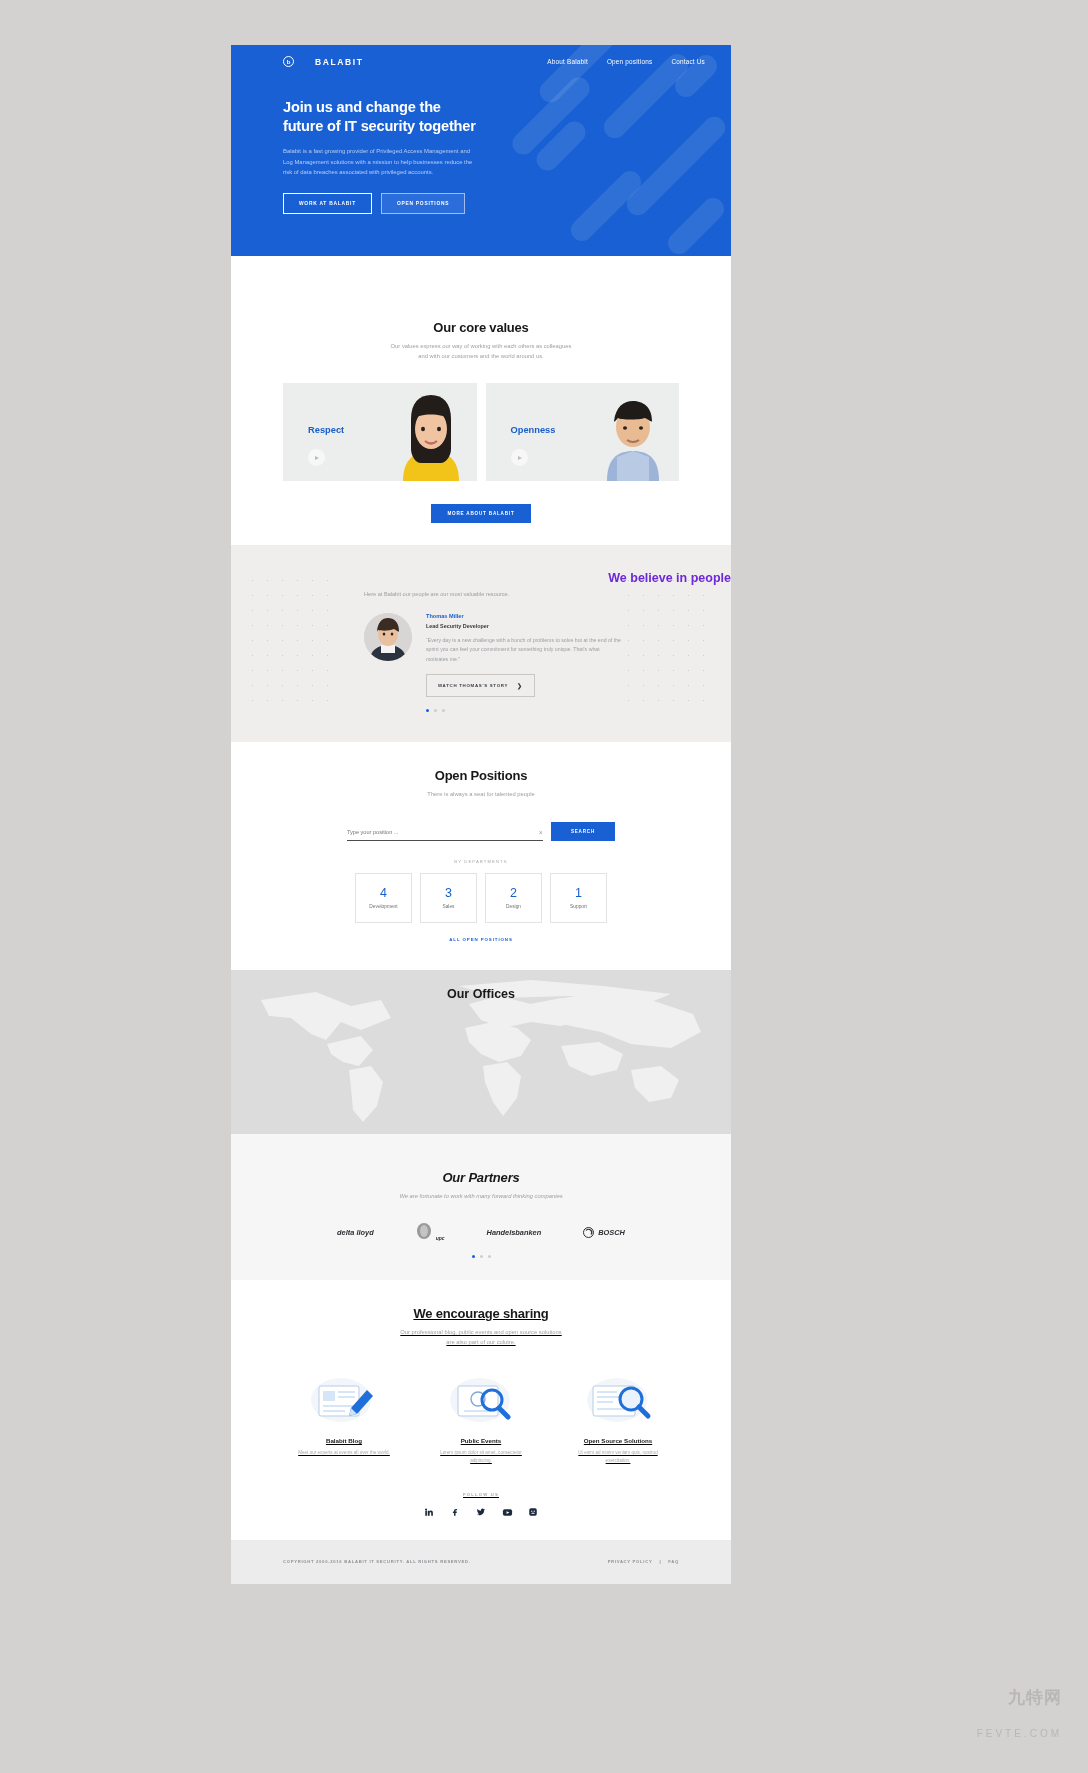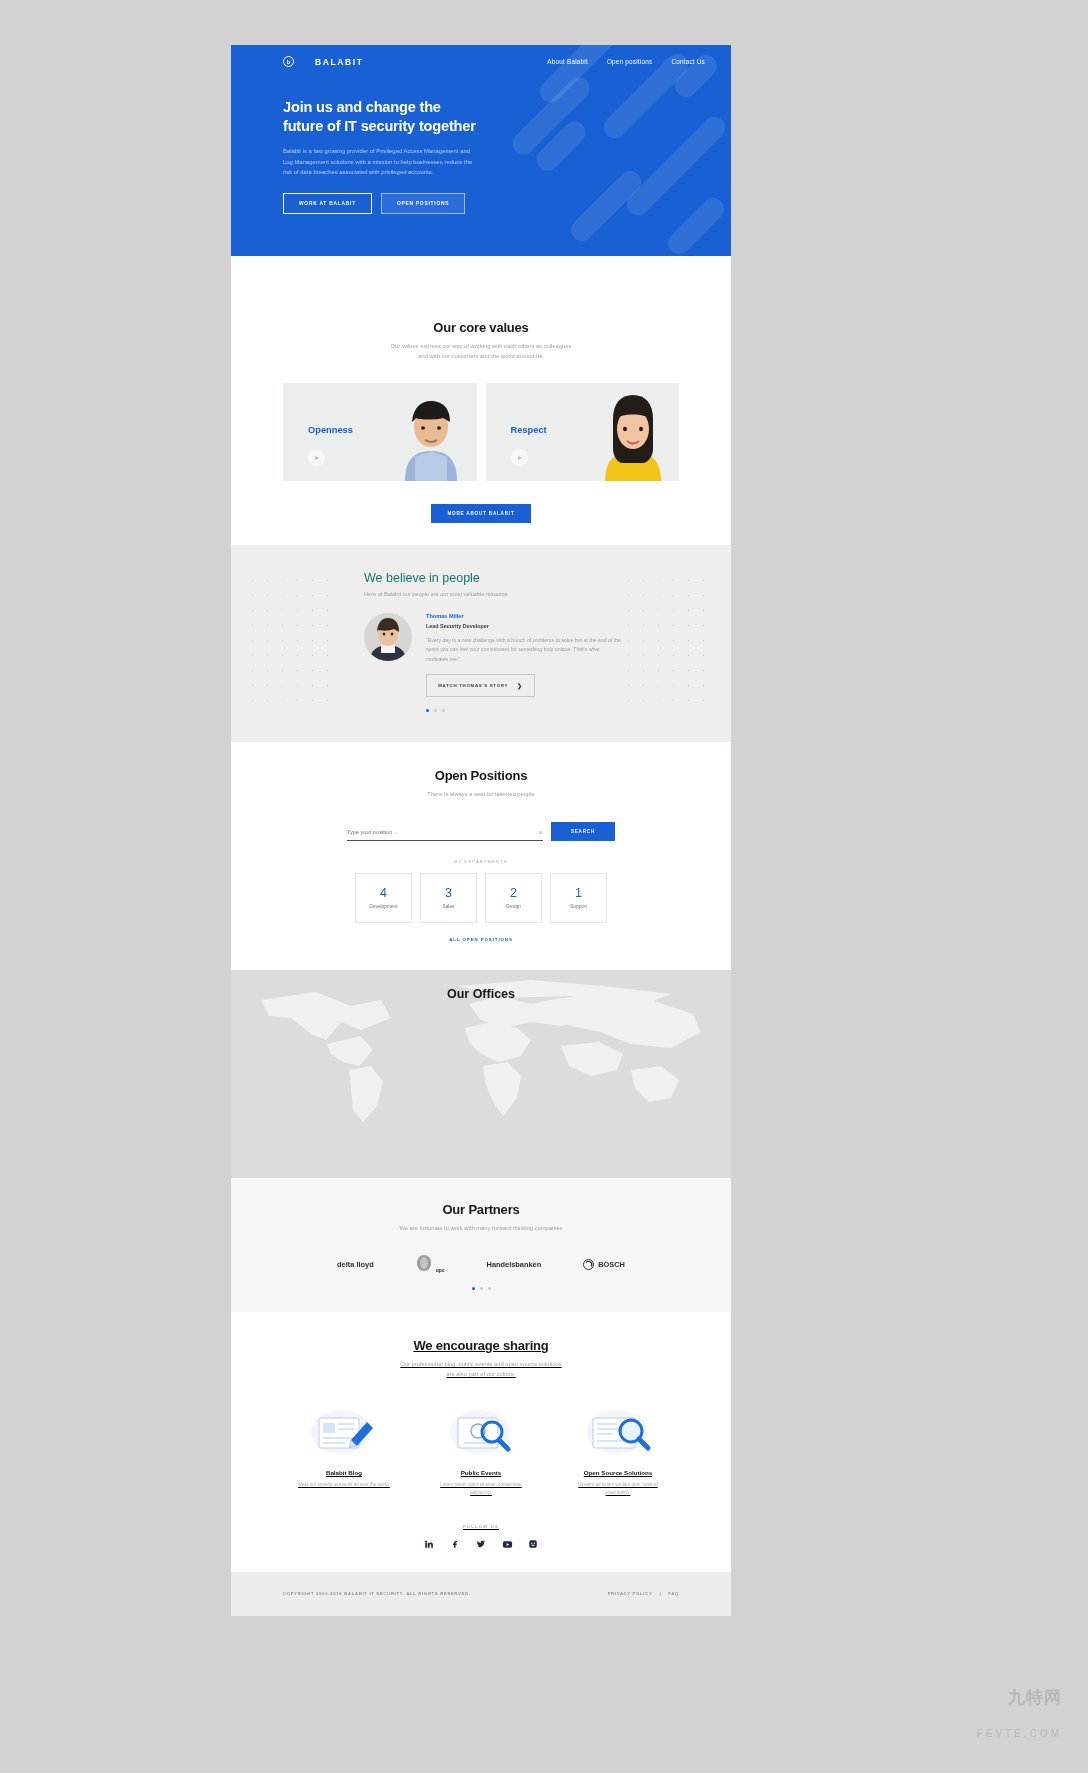--- a/index.html
+++ b/index.html
@@ -44,21 +44,21 @@
   .more-wrap { text-align:center; margin-top:20px; }
   .btn-blue { display:inline-block; background:#1860d3; color:#fff; font-size:4.6px; font-weight:bold; letter-spacing:0.8px; padding:7px 16px; border:none; }
 
   
   .people { background:#efeeed; padding: 26px 0 30px; position:relative; overflow:hidden; }
   .dots-l, .dots-r { position:absolute; top:28px; width:96px; height:130px;
     background-image: radial-gradient(#cfcdca 0.8px, transparent 0.9px);
     background-size: 15px 15px; }
   .dots-l { left:14px; } .dots-r { right:14px; }
   .people-inner { position:relative; z-index:2; padding-left:133px; }
-  .people-title { font-size:12.5px; font-weight:normal; color:#0f766e; }
+  .people-title { font-size:12.5px; font-weight:bold; color:#6d28d9;text-align:right; }
   .people-sub { font-size:5.6px; color:#9b9ea3; margin-top:6px; }
   .testi { display:flex; gap:14px; margin-top:16px; }
   .avatar { width:48px; height:48px; border-radius:50%; background:#d8d6d4; flex:0 0 48px; overflow:hidden; position:relative; }
   .t-name { font-size:5.6px; font-weight:bold; color:#1a5fc8; }
   .t-role { font-size:5.4px; font-weight:bold; color:#3a3c40; margin-top:4px; }
   .t-quote { font-size:5.2px; color:#9b9ea3; line-height:1.8; margin-top:7px; width:196px; }
   .btn-outline-d { display:inline-flex; align-items:center; gap:9px; border:1px solid #c9c7c4; background:transparent; color:#3a3c40; font-size:4.4px; font-weight:bold; letter-spacing:0.7px; padding:7px 11px; margin-top:10px; }
   .pager { display:flex; gap:5px; margin-top:12px; }
   .pager b { width:3px;height:3px;border-radius:50%;background:#1860d3;display:block; }
   .pager s { width:3px;height:3px;border-radius:50%;background:#cfcdca;display:block; }
@@ -71,26 +71,26 @@
   .clear-x { font-size:7px; color:#9b9ea3; cursor:pointer; }
   .btn-search { background:#1860d3; color:#fff; border:none; font-size:4.6px; font-weight:bold; letter-spacing:0.8px; padding:7px 20px; }
   .bydept { text-align:center; font-size:4.2px; letter-spacing:1.1px; color:#a7a9ad; margin-top:18px; }
   .dept-grid { display:flex; justify-content:center; gap:8px; margin-top:9px; }
   .dept { width:57px; height:50px; border:1px solid #e3e3e3; display:flex; flex-direction:column; align-items:center; justify-content:center; gap:4px; }
   .dept .n { font-size:12.5px; color:#1a5fc8; font-weight:normal; }
   .dept .l { font-size:4.8px; color:#6f7277; }
   .all-pos { text-align:center; margin-top:14px; font-size:4.4px; letter-spacing:0.9px; color:#1860d3; font-weight:bold; }
 
   
-  .offices { background:#dcdcdc; height:208px; position:relative; overflow:hidden; }
+  .offices { background:#dcdcdc; height:164px; position:relative; overflow:hidden; }
   .offices h2 { position:relative; z-index:3; text-align:center; padding-top:17px; font-size:12.5px; font-weight:bold; color:#17181a; }
   .map { position:absolute; inset:0; z-index:1; }
 
   
-  .partners { background:#f6f6f6; padding:24px 0 22px; }
+  .partners { background:#f6f6f6; padding:36px 0 22px;font-style:italic; }
   .plogos { display:flex; align-items:center; justify-content:center; gap:42px; margin-top:22px; }
   .plogo { font-size:7.4px; font-weight:bold; color:#2d2f33; display:flex; align-items:center; gap:4px; }
 
   
   .sharing { background:#fff; padding:26px 0 22px;text-decoration:underline; }
   .cards3 { display:flex; justify-content:center; gap:33px; margin-top:24px; }
   .card3 { width:104px; text-align:center; }
   .ill { height:58px; display:flex; align-items:center; justify-content:center; }
   .c-title { font-size:6.2px; font-weight:bold; color:#17181a; margin-top:8px; }
   .c-desc { font-size:4.6px; color:#a7a9ad; line-height:1.75; margin-top:5px; }
@@ -151,52 +151,52 @@
   </section>
 
   <section class="sec values">
     <h2 class="sec-title">Our core values</h2>
     <p class="sec-sub">
       <span>Our values express our way of working with each others as colleagues</span><br>
       <span>and with our customers and the world around us.</span>
     </p>
     <div class="val-grid">
 
+
+      <div class="val-card">
+        <span class="val-label">Respect</span>
+        <span class="play">
+            <i></i>
+          </span>
+        <svg class="portrait" viewBox="0 0 92 98">
+          <rect width="92" height="98" fill="#eceded"></rect>
+          <path d="M18 98c0-22 12-30 28-30s28 8 28 30z" fill="#f2c41a"></path>
+          <path d="M26 36c0-16 8-24 20-24s20 8 20 24v30c0 8-6 14-10 14H36c-6 0-10-8-10-14z" fill="#231d1a"></path>
+          <ellipse cx="46" cy="46" rx="16" ry="20" fill="#f0c4a0"></ellipse>
+          <path d="M28 36c2-14 9-20 18-20s17 6 18 20c-6-6-30-6-36 0z" fill="#231d1a"></path>
+          <ellipse cx="38" cy="46" rx="2" ry="2.3" fill="#2a211c"></ellipse>
+          <ellipse cx="54" cy="46" rx="2" ry="2.3" fill="#2a211c"></ellipse>
+          <path d="M40 58q6 5 12 0" stroke="#c06a62" stroke-width="2.2" fill="none"></path>
+        </svg>
+      </div>
 
       <div class="val-card">
         <span class="val-label">Openness</span>
         <span class="play">
             <i></i>
           </span>
         <svg class="portrait" viewBox="0 0 92 98">
           <rect width="92" height="98" fill="#eceded"></rect>
           <path d="M20 98c0-22 10-30 26-30s26 8 26 30z" fill="#9db4d8"></path>
           <path d="M30 98V74l16-6 16 6v24z" fill="#b9cbe4"></path>
           <ellipse cx="46" cy="44" rx="17" ry="20" fill="#e8bb93"></ellipse>
           <path d="M27 38c2-14 9-20 19-20s19 6 19 20c0 2-4-2-7-3-6 2-24 2-27 0-2 2-4 5-4 3z" fill="#1f1b18"></path>
           <ellipse cx="38" cy="45" rx="2" ry="1.8" fill="#2a211c"></ellipse>
           <ellipse cx="54" cy="45" rx="2" ry="1.8" fill="#2a211c"></ellipse>
           <path d="M40 57q6 4 12 0" stroke="#a5705c" stroke-width="2" fill="none"></path>
-        </svg>
-      </div>
-
-      <div class="val-card">
-        <span class="val-label">Respect</span>
-        <span class="play">
-            <i></i>
-          </span>
-        <svg class="portrait" viewBox="0 0 92 98">
-          <rect width="92" height="98" fill="#eceded"></rect>
-          <path d="M18 98c0-22 12-30 28-30s28 8 28 30z" fill="#f2c41a"></path>
-          <path d="M26 36c0-16 8-24 20-24s20 8 20 24v30c0 8-6 14-10 14H36c-6 0-10-8-10-14z" fill="#231d1a"></path>
-          <ellipse cx="46" cy="46" rx="16" ry="20" fill="#f0c4a0"></ellipse>
-          <path d="M28 36c2-14 9-20 18-20s17 6 18 20c-6-6-30-6-36 0z" fill="#231d1a"></path>
-          <ellipse cx="38" cy="46" rx="2" ry="2.3" fill="#2a211c"></ellipse>
-          <ellipse cx="54" cy="46" rx="2" ry="2.3" fill="#2a211c"></ellipse>
-          <path d="M40 58q6 5 12 0" stroke="#c06a62" stroke-width="2.2" fill="none"></path>
         </svg>
       </div>
 
 
     </div>
     <div class="more-wrap">
       <button class="btn-blue">MORE ABOUT BALABIT</button>
     </div>
   </section>
 

